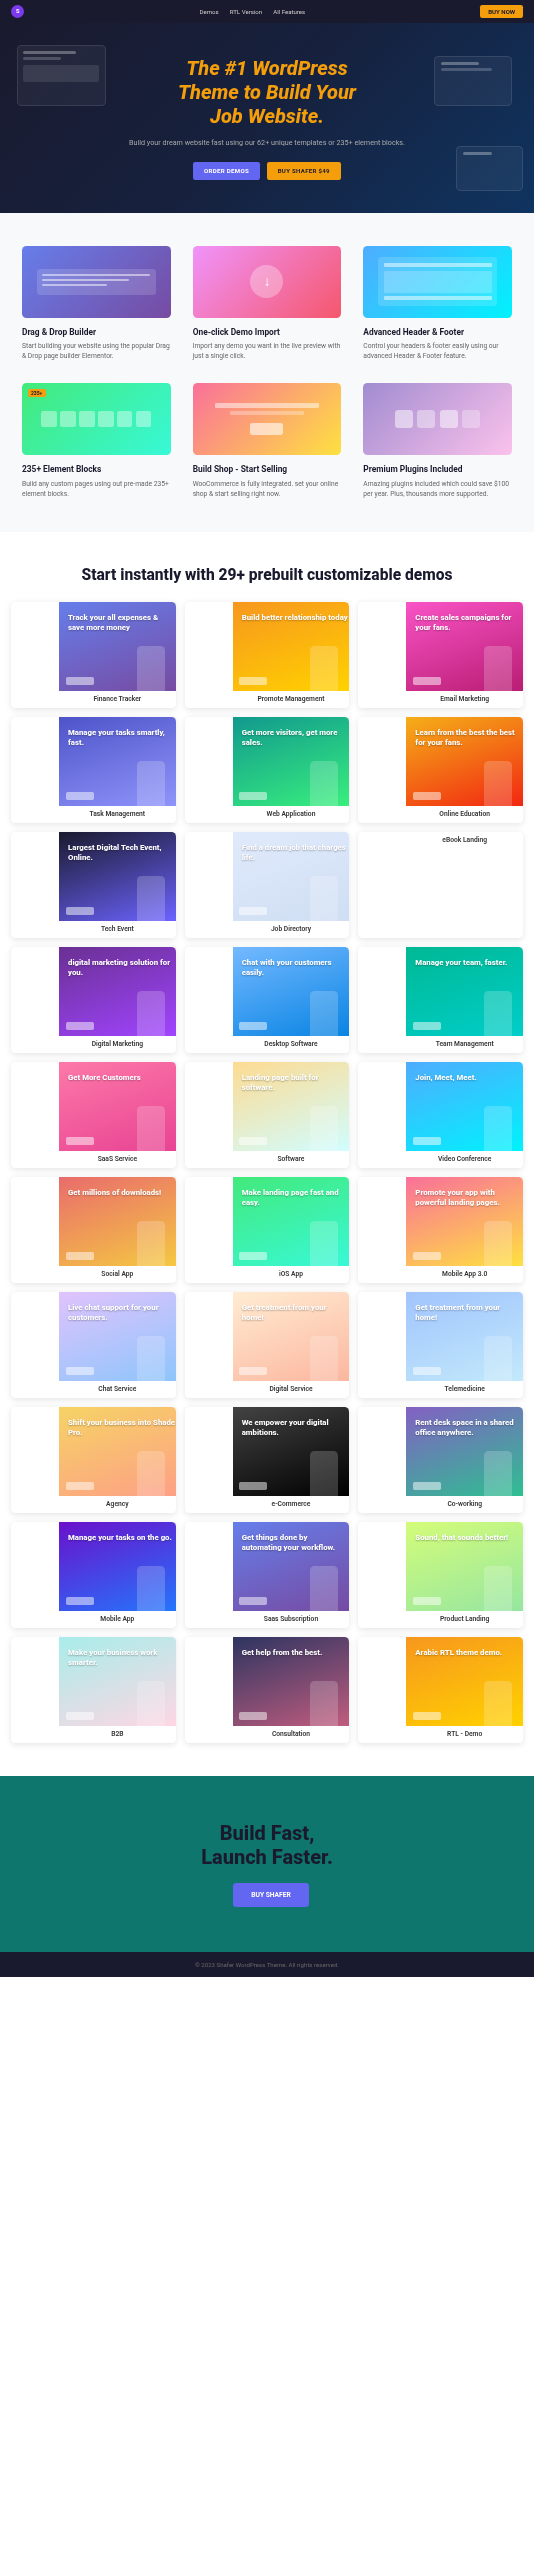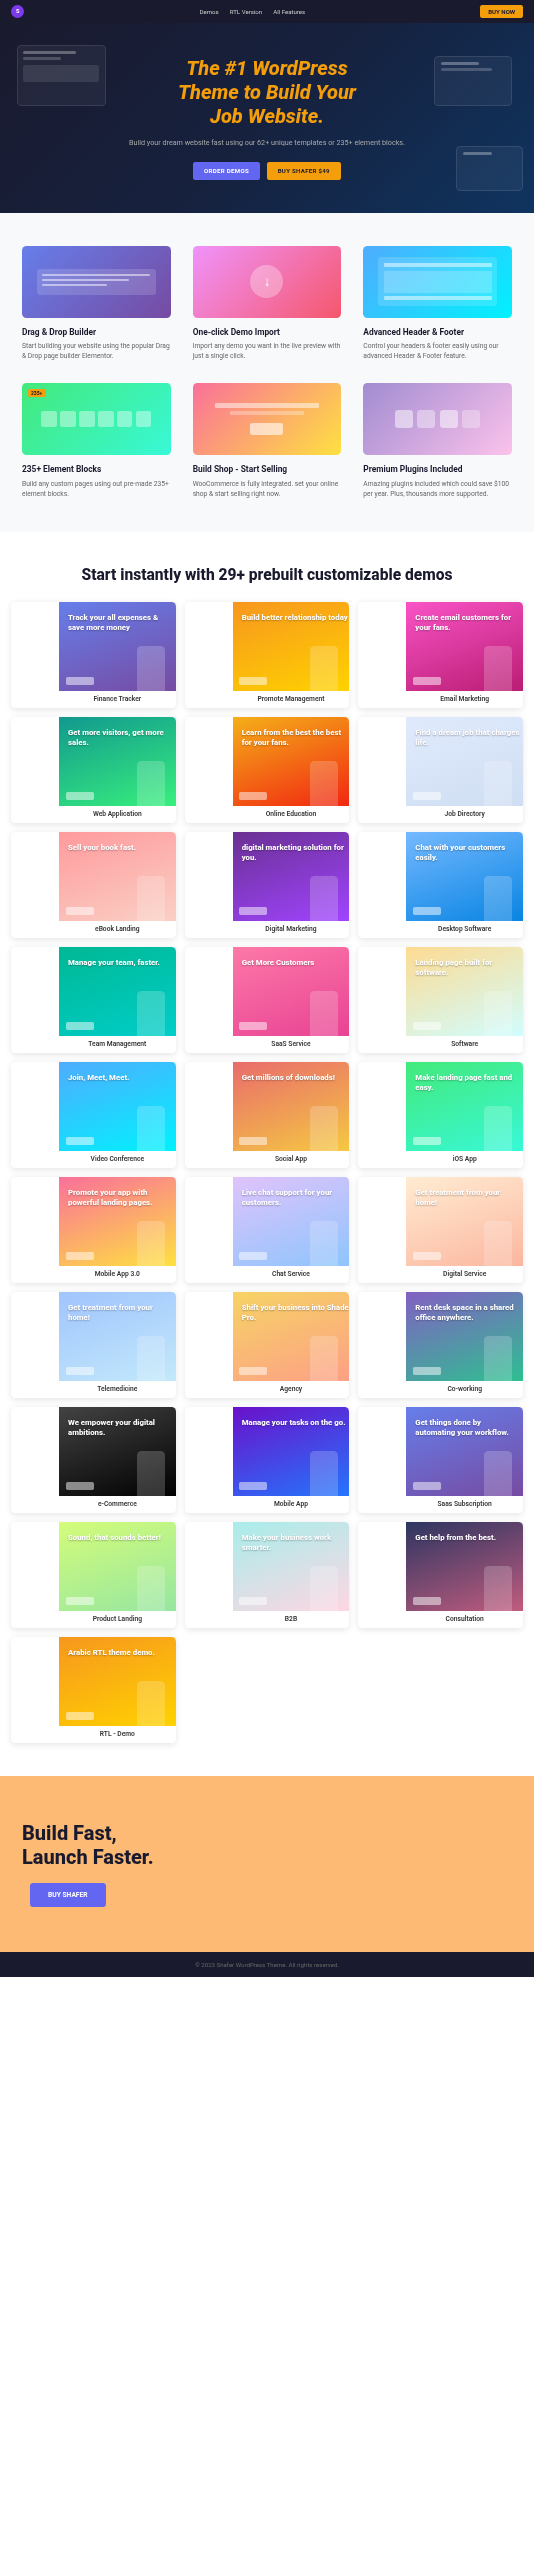--- a/index.html
+++ b/index.html
@@ -78,21 +78,21 @@
     .dt-ecom { background: linear-gradient(160deg, #434343 0%, #000000 100%); }
     .dt-cowork { background: linear-gradient(160deg, #8360c3 0%, #2ebf91 100%); }
     .dt-saassub { background: linear-gradient(160deg, #667eea 0%, #764ba2 100%); }
     .dt-mapp { background: linear-gradient(160deg, #6a11cb 0%, #2575fc 100%); }
     .dt-product { background: linear-gradient(160deg, #d4fc79 0%, #96e6a1 100%); }
     .dt-b2b { background: linear-gradient(160deg, #a8edea 0%, #fed6e3 100%); }
     .dt-consult { background: linear-gradient(160deg, #2d3561 0%, #c05c7e 100%); }
     .dt-rtl { background: linear-gradient(160deg, #f7971e 0%, #ffd200 100%); }
 
     
-    .cta-section { background: #fdba74; padding: 45px 22px; text-align: left; }
+    .cta-section { background: #0f766e; padding: 45px 22px; text-align: center; }
     .cta-section h2 { font-size: 20px; font-weight: 800; color: #1a1a2e; margin-bottom: 4.5px; }
     .cta-section h2 span { display: block; }
     .btn-cta { background: #6366f1; color: white; font-size: 6.7px; font-weight: bold; padding: 7.8px 18px; border-radius: 3.3px; text-decoration: none; text-transform: uppercase; display: inline-block; margin-left: 8px; }
 
     
     .footer { background: #1a1a2e; padding: 9px; text-align: center; }
     .footer p { color: #666; font-size: 6.1px; }
 
     
     .feature-mock { width: 100%; height: 100%; display: flex; align-items: center; justify-content: center; }
@@ -276,32 +276,46 @@
         <div style="position:absolute;bottom:5.6px;left:6.7px;">
           <div style="height:7.8px;width:28px;background:rgba(255,255,255,0.5);border-radius:1.7px;"></div>
         </div>
       </div>
     </div>
       <div class="demo-label">Promote Management</div>
     </div>
     <div class="demo-card">
       <div class="demo-thumb dt-email">
       <div class="demo-thumb-inner">
-        <div class="demo-overlay-text">Create email customers for your fans.</div>
+        <div class="demo-overlay-text">Create sales campaigns for your fans.</div>
         <div class="demo-overlay-img">
           <div class="person-shape"></div>
         </div>
         <div style="position:absolute;bottom:5.6px;left:6.7px;">
           <div style="height:7.8px;width:28px;background:rgba(255,255,255,0.5);border-radius:1.7px;"></div>
         </div>
       </div>
     </div>
       <div class="demo-label">Email Marketing</div>
     </div>
     <div class="demo-card">
+      <div class="demo-thumb dt-task">
+      <div class="demo-thumb-inner">
+        <div class="demo-overlay-text">Manage your tasks smartly, fast.</div>
+        <div class="demo-overlay-img">
+          <div class="person-shape"></div>
+        </div>
+        <div style="position:absolute;bottom:5.6px;left:6.7px;">
+          <div style="height:7.8px;width:28px;background:rgba(255,255,255,0.5);border-radius:1.7px;"></div>
+        </div>
+      </div>
+    </div>
+      <div class="demo-label">Task Management</div>
+    </div>
+    <div class="demo-card">
       <div class="demo-thumb dt-web">
       <div class="demo-thumb-inner">
         <div class="demo-overlay-text">Get more visitors, get more sales.</div>
         <div class="demo-overlay-img">
           <div class="person-shape"></div>
         </div>
         <div style="position:absolute;bottom:5.6px;left:6.7px;">
           <div style="height:7.8px;width:28px;background:rgba(255,255,255,0.5);border-radius:1.7px;"></div>
         </div>
       </div>
@@ -316,45 +330,48 @@
           <div class="person-shape"></div>
         </div>
         <div style="position:absolute;bottom:5.6px;left:6.7px;">
           <div style="height:7.8px;width:28px;background:rgba(255,255,255,0.5);border-radius:1.7px;"></div>
         </div>
       </div>
     </div>
       <div class="demo-label">Online Education</div>
     </div>
     <div class="demo-card">
+      <div class="demo-thumb dt-tech">
+      <div class="demo-thumb-inner">
+        <div class="demo-overlay-text">Largest Digital Tech Event, Online.</div>
+        <div class="demo-overlay-img">
+          <div class="person-shape"></div>
+        </div>
+        <div style="position:absolute;bottom:5.6px;left:6.7px;">
+          <div style="height:7.8px;width:28px;background:rgba(255,255,255,0.5);border-radius:1.7px;"></div>
+        </div>
+      </div>
+    </div>
+      <div class="demo-label">Tech Event</div>
+    </div>
+    <div class="demo-card">
       <div class="demo-thumb dt-job">
       <div class="demo-thumb-inner">
         <div class="demo-overlay-text">Find a dream job that charges life.</div>
         <div class="demo-overlay-img">
           <div class="person-shape"></div>
         </div>
         <div style="position:absolute;bottom:5.6px;left:6.7px;">
           <div style="height:7.8px;width:28px;background:rgba(255,255,255,0.5);border-radius:1.7px;"></div>
         </div>
       </div>
     </div>
       <div class="demo-label">Job Directory</div>
     </div>
     <div class="demo-card">
-      <div class="demo-thumb dt-ebook">
-      <div class="demo-thumb-inner">
-        <div class="demo-overlay-text">Sell your book fast.</div>
-        <div class="demo-overlay-img">
-          <div class="person-shape"></div>
-        </div>
-        <div style="position:absolute;bottom:5.6px;left:6.7px;">
-          <div style="height:7.8px;width:28px;background:rgba(255,255,255,0.5);border-radius:1.7px;"></div>
-        </div>
-      </div>
-    </div>
       <div class="demo-label">eBook Landing</div>
     </div>
     <div class="demo-card">
       <div class="demo-thumb dt-digital">
       <div class="demo-thumb-inner">
         <div class="demo-overlay-text">digital marketing solution for you.</div>
         <div class="demo-overlay-img">
           <div class="person-shape"></div>
         </div>
         <div style="position:absolute;bottom:5.6px;left:6.7px;">
@@ -526,46 +543,46 @@
           <div class="person-shape"></div>
         </div>
         <div style="position:absolute;bottom:5.6px;left:6.7px;">
           <div style="height:7.8px;width:28px;background:rgba(255,255,255,0.5);border-radius:1.7px;"></div>
         </div>
       </div>
     </div>
       <div class="demo-label">Agency</div>
     </div>
     <div class="demo-card">
+      <div class="demo-thumb dt-ecom">
+      <div class="demo-thumb-inner">
+        <div class="demo-overlay-text">We empower your digital ambitions.</div>
+        <div class="demo-overlay-img">
+          <div class="person-shape"></div>
+        </div>
+        <div style="position:absolute;bottom:5.6px;left:6.7px;">
+          <div style="height:7.8px;width:28px;background:rgba(255,255,255,0.5);border-radius:1.7px;"></div>
+        </div>
+      </div>
+    </div>
+      <div class="demo-label">e-Commerce</div>
+    </div>
+    <div class="demo-card">
       <div class="demo-thumb dt-cowork">
       <div class="demo-thumb-inner">
         <div class="demo-overlay-text">Rent desk space in a shared office anywhere.</div>
         <div class="demo-overlay-img">
           <div class="person-shape"></div>
         </div>
         <div style="position:absolute;bottom:5.6px;left:6.7px;">
           <div style="height:7.8px;width:28px;background:rgba(255,255,255,0.5);border-radius:1.7px;"></div>
         </div>
       </div>
     </div>
       <div class="demo-label">Co-working</div>
-    </div>
-    <div class="demo-card">
-      <div class="demo-thumb dt-ecom">
-      <div class="demo-thumb-inner">
-        <div class="demo-overlay-text">We empower your digital ambitions.</div>
-        <div class="demo-overlay-img">
-          <div class="person-shape"></div>
-        </div>
-        <div style="position:absolute;bottom:5.6px;left:6.7px;">
-          <div style="height:7.8px;width:28px;background:rgba(255,255,255,0.5);border-radius:1.7px;"></div>
-        </div>
-      </div>
-    </div>
-      <div class="demo-label">e-Commerce</div>
     </div>
     <div class="demo-card">
       <div class="demo-thumb dt-mapp">
       <div class="demo-thumb-inner">
         <div class="demo-overlay-text">Manage your tasks on the go.</div>
         <div class="demo-overlay-img">
           <div class="person-shape"></div>
         </div>
         <div style="position:absolute;bottom:5.6px;left:6.7px;">
           <div style="height:7.8px;width:28px;background:rgba(255,255,255,0.5);border-radius:1.7px;"></div>

